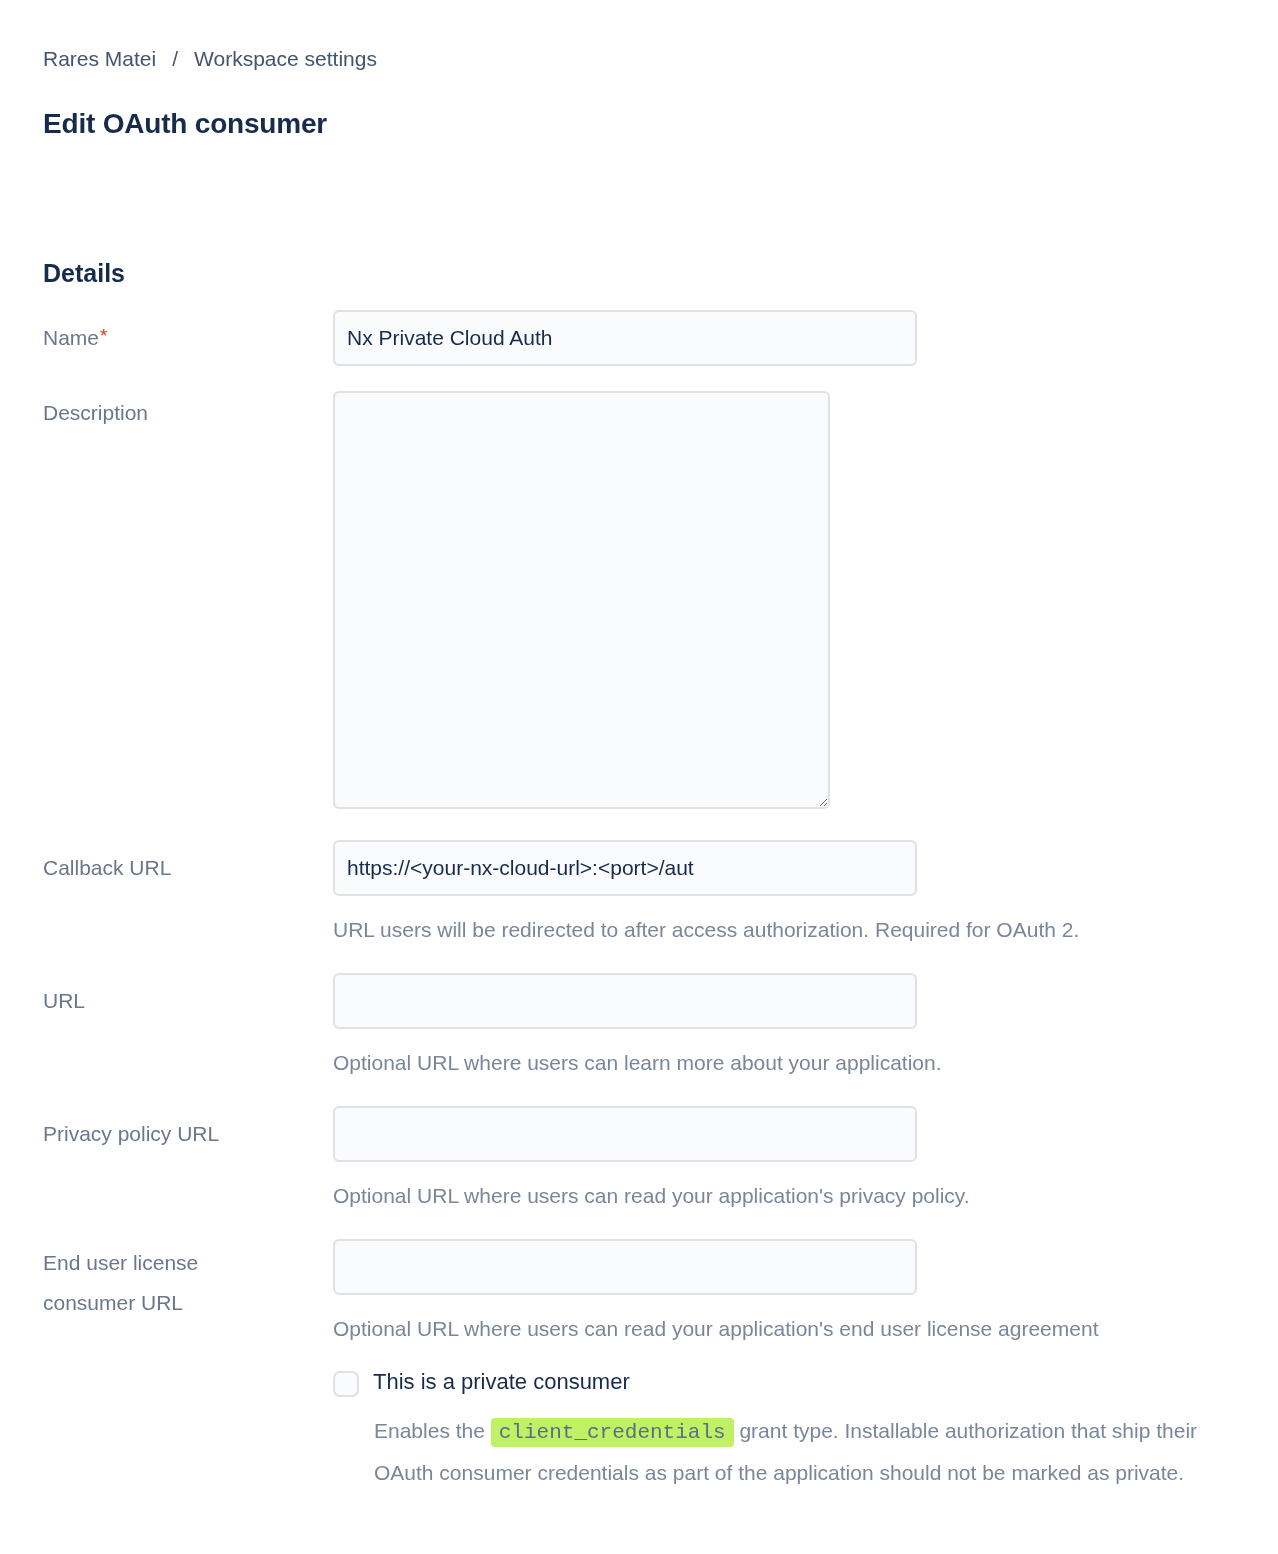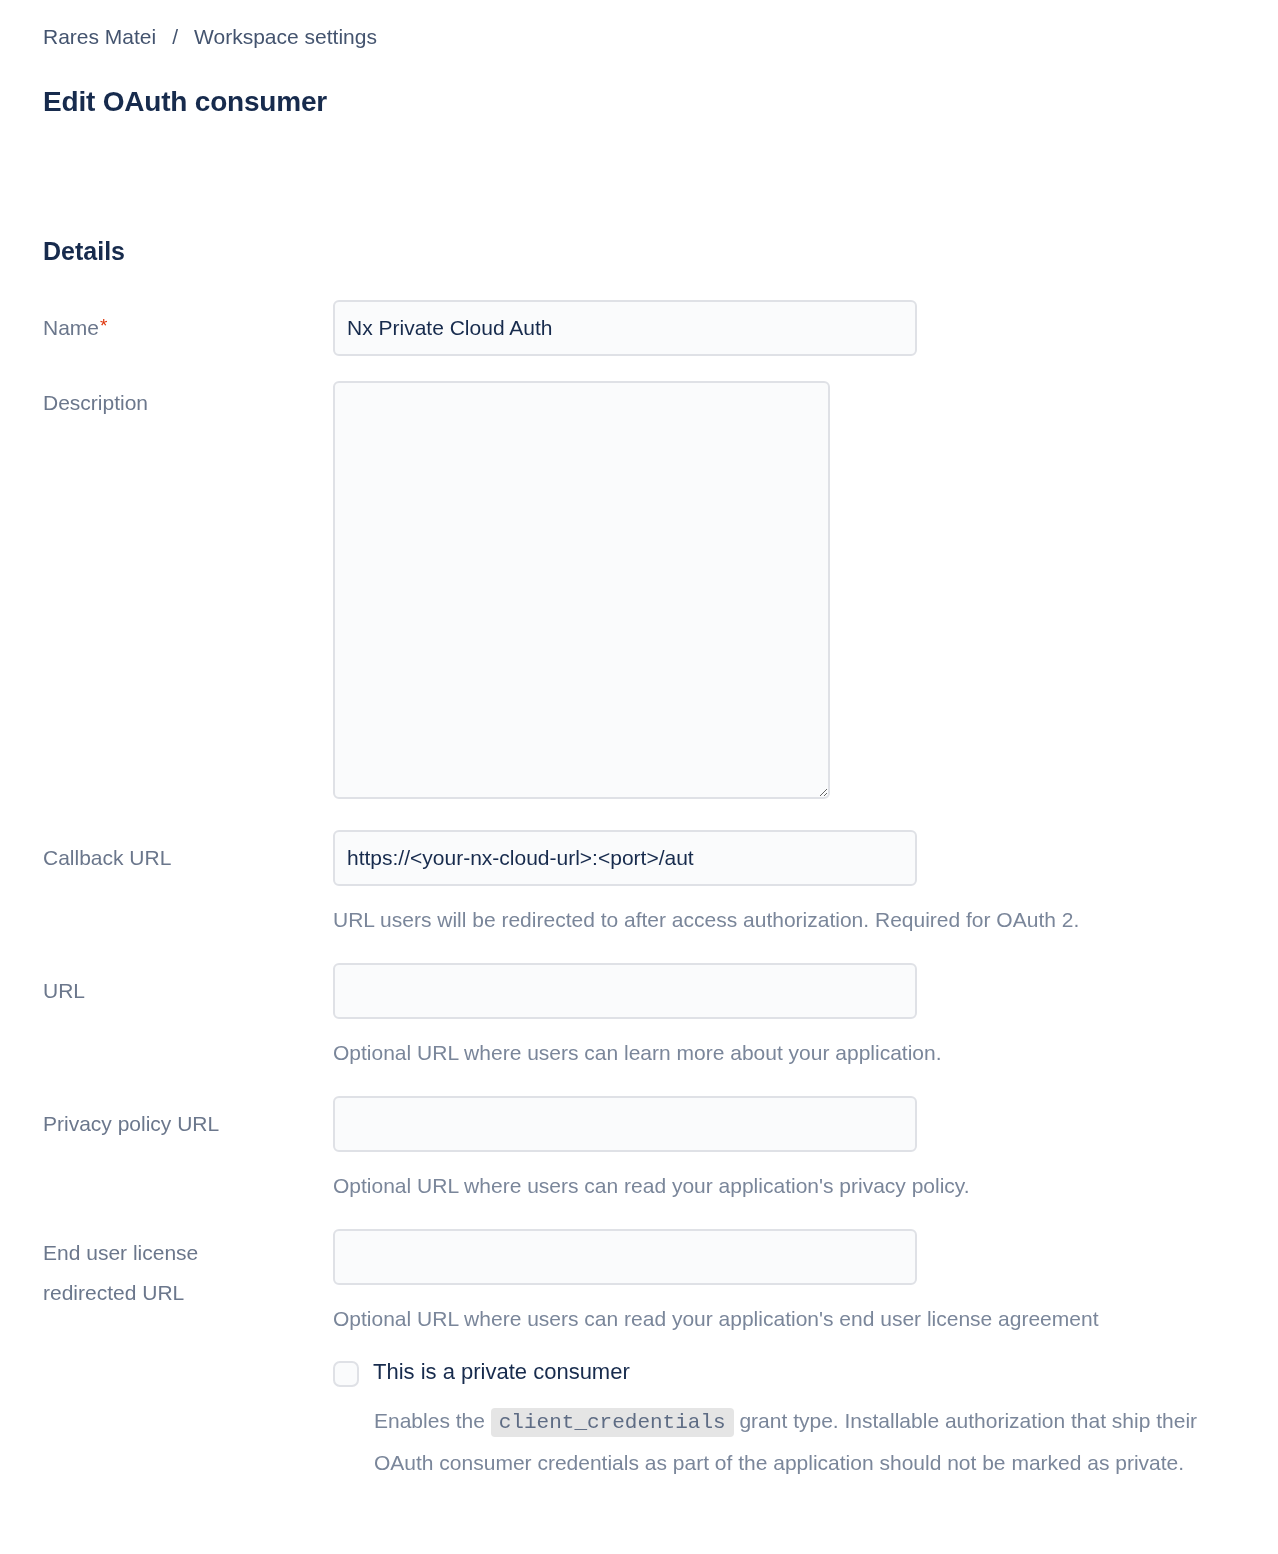--- a/index.html
+++ b/index.html
@@ -4,21 +4,21 @@
 <style>
   * { margin: 0; padding: 0; box-sizing: border-box; }
   html, body { background: #ffffff; }
   body {
     width: 1278px;
     height: 1554px;
     font-family: "Liberation Sans", sans-serif;
     color: #172B4D;
     overflow: hidden;
   }
-  .page { padding: 24px 43px 0 43px; }
+  .page { padding: 46px 43px 0 43px; }
 
   
   .breadcrumb {
     font-size: 21px;
     line-height: 26px;
     color: #44546F;
   }
   .breadcrumb a {
     color: #44546F;
     text-decoration: none;
@@ -30,21 +30,21 @@
   h1.page-title {
     margin-top: 28px;
     font-size: 28px;
     line-height: 48px;
     font-weight: 700;
     color: #172B4D;
     letter-spacing: -0.2px;
   }
   h2.section-heading {
     margin-top: 110px;
-    margin-bottom: 34px;
+    margin-bottom: 22px;
     font-size: 25px;
     line-height: 30px;
     font-weight: 700;
     color: #172B4D;
   }
 
   
   .row {
     display: grid;
     grid-template-columns: 262px 1fr;
@@ -134,21 +134,21 @@
     margin-left: 41px;
     width: 840px;
     font-size: 21px;
     line-height: 40px;
     color: #7A869A;
   }
   .code {
     font-family: "Liberation Mono", "DejaVu Sans Mono", monospace;
     font-size: 21px;
     color: #5E6C84;
-    background: #e5e5e5;
+    background: #bef264;
     border-radius: 4px;
     padding: 3px 8px;
   }
 </style>
 </head>
 <body>
 
 <div class="page">
 
   <nav class="breadcrumb">
@@ -195,21 +195,21 @@
       <label class="lbl">Privacy policy URL</label>
       <div>
         <input type="text" class="text-input" value="" style="">
         <div class="help">Optional URL where users can read your application's privacy policy.</div>
       </div>
     </div>
 
     <div class="row row-eula">
       <label class="lbl two-line">
           <span class="line">End user license</span>
-          <span class="line">redirected URL</span>
+          <span class="line">consumer URL</span>
         </label>
       <div>
         <input type="text" class="text-input" value="" style="">
         <div class="help">Optional URL where users can read your application's end user license agreement</div>
       </div>
     </div>
 
     <div class="row">
       <div></div>
       <div>

